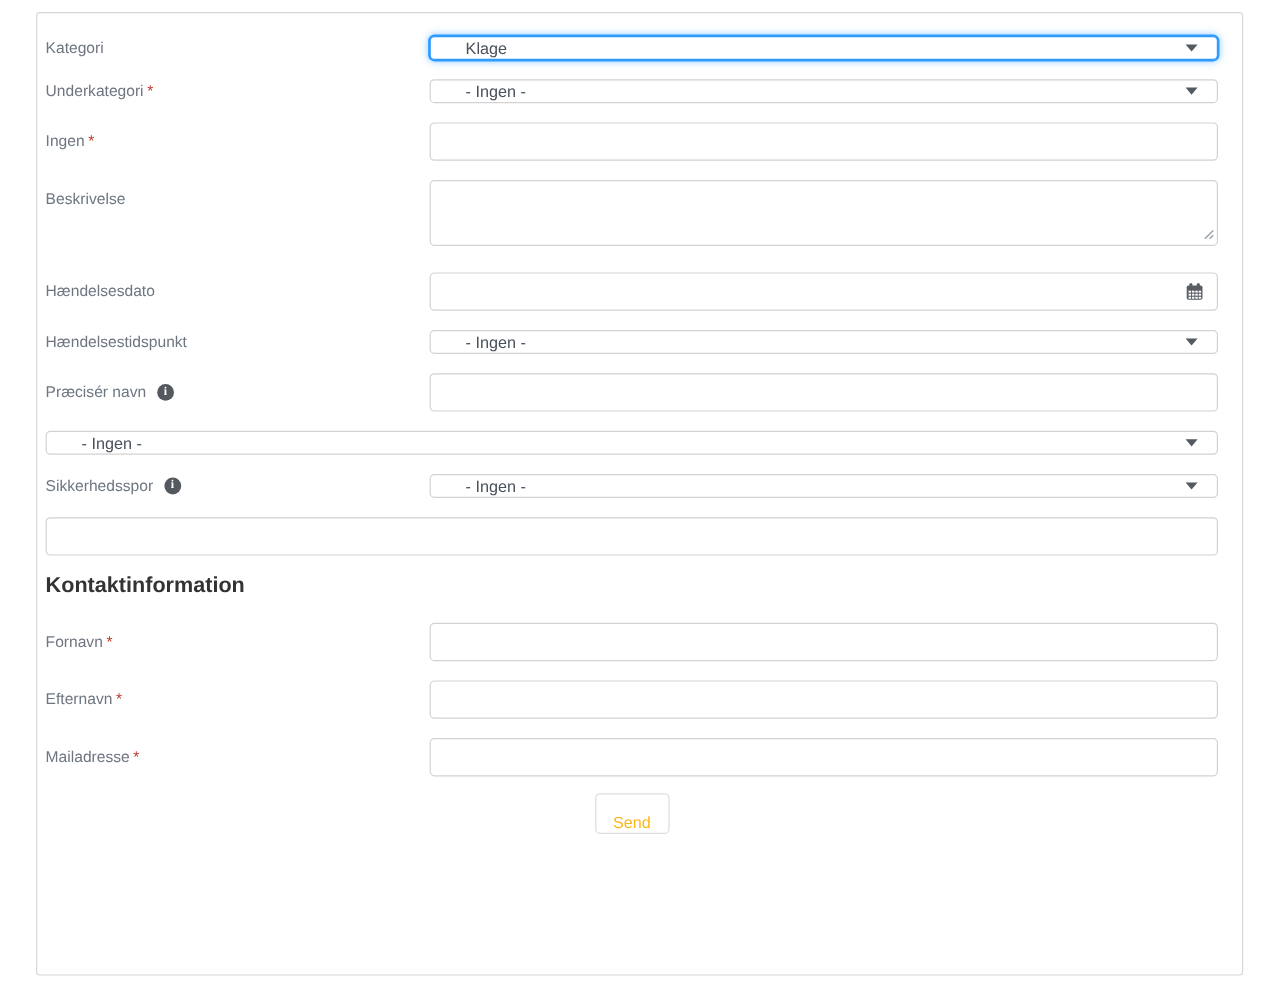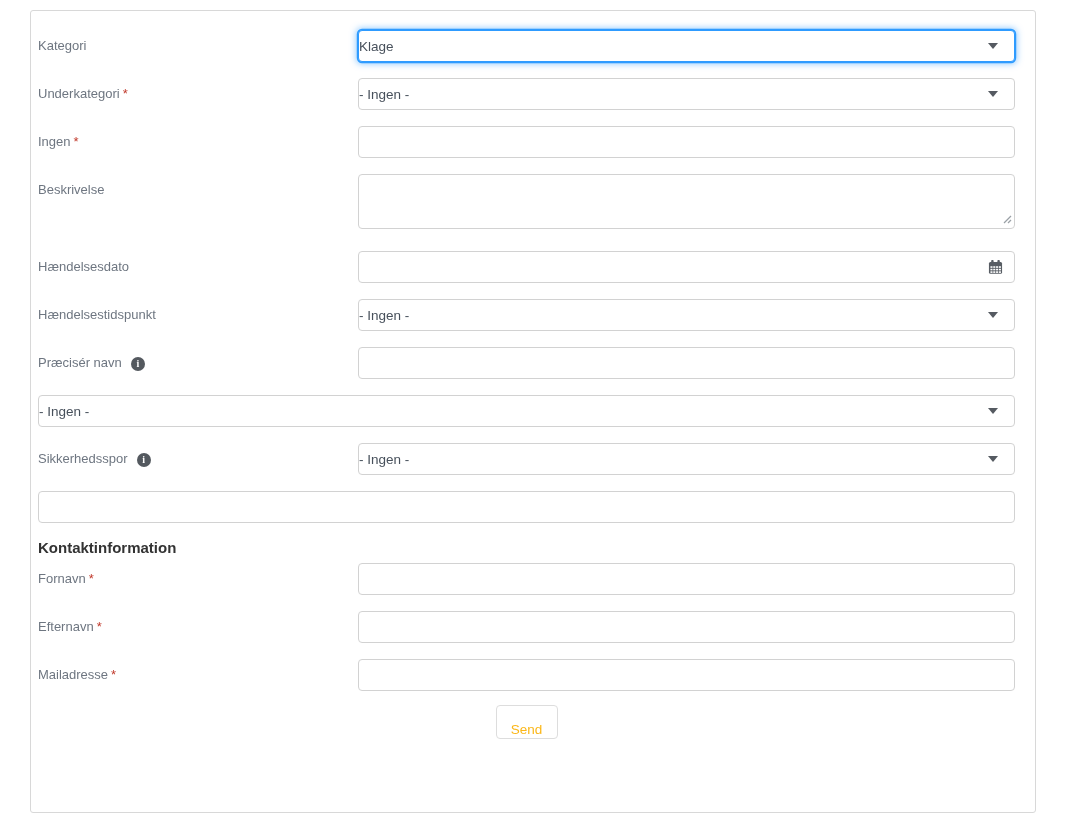--- a/index.html
+++ b/index.html
@@ -8,36 +8,36 @@
     font-family:"Liberation Sans", sans-serif;
     -webkit-font-smoothing:antialiased;
   }
   .card{
     position:absolute;left:30px;top:10px;width:1006px;height:803px;
     box-sizing:border-box;border:1px solid #d8d8d8;border-radius:3px;
     padding:19px 20px 0 7px;background:#fff;
   }
   .frow{display:flex;align-items:center;margin-bottom:16px;}
   .flabel{
-    flex:0 0 320px;display:flex;align-items:flex-end;
+    flex:0 0 320px;display:flex;align-items:center;
     font-size:13px;color:#6e7681;line-height:16px;
   }
   .req{color:#c0392b;margin-left:3px;font-size:13px;}
   .info-icon{
     margin-left:9px;width:14px;height:14px;border-radius:50%;
     background:#54595f;color:#fff;font-size:10px;font-weight:bold;
     display:inline-flex;align-items:center;justify-content:center;
     font-family:"Liberation Serif", serif;line-height:1;cursor:pointer;
   }
   .fctrl{flex:1;position:relative;}
   .box{
-    width:100%;height:32px;box-sizing:border-box;
+    width:100%;height:20px;box-sizing:border-box;
     border:1px solid #d2d2d2;border-radius:4px;background:#fff;
     font-size:13.5px;color:#47505b;
-    display:flex;align-items:center;padding:0 0;
+    display:flex;align-items:center;padding:0 29px;
   }
   .select{cursor:pointer;}
   .caret{
     position:absolute;right:17px;top:50%;margin-top:-3px;
     width:0;height:0;
     border-left:5.5px solid transparent;border-right:5.5px solid transparent;
     border-top:6px solid #555a61;
   }
   .focused{
     border-color:#2e9bff;
@@ -57,22 +57,22 @@
   textarea.tarea{
     display:block;width:100%;height:55px;box-sizing:border-box;
     border:1px solid #d2d2d2;border-radius:4px;background:#fff;
     font-size:13.5px;color:#47505b;padding:7px 13px;outline:none;
     resize:none;font-family:inherit;
   }
   .row-textarea{align-items:flex-start;margin-bottom:22px;}
   .row-textarea .flabel{margin-top:8px;}
   .resize-handle{position:absolute;right:3px;bottom:5px;cursor:nwse-resize;display:flex;}
   .section-heading{
-    font-size:15px;font-weight:bold;color:#333333;
-    margin:16px 0 7px 0;line-height:17px;
+    font-size:18px;font-weight:bold;color:#333333;
+    margin:16px 0 23px 0;line-height:17px;
   }
   .send-row{display:flex;justify-content:center;margin-top:-2px;}
   .send-btn{
     min-width:62px;height:31px;box-sizing:border-box;
     border:1px solid #dddddd;border-radius:4px;background:#ffffff;
     color:#fbb718;font-size:13.5px;padding:16px 14px;cursor:pointer;
     font-family:inherit;
   }
 </style>
 </head>

